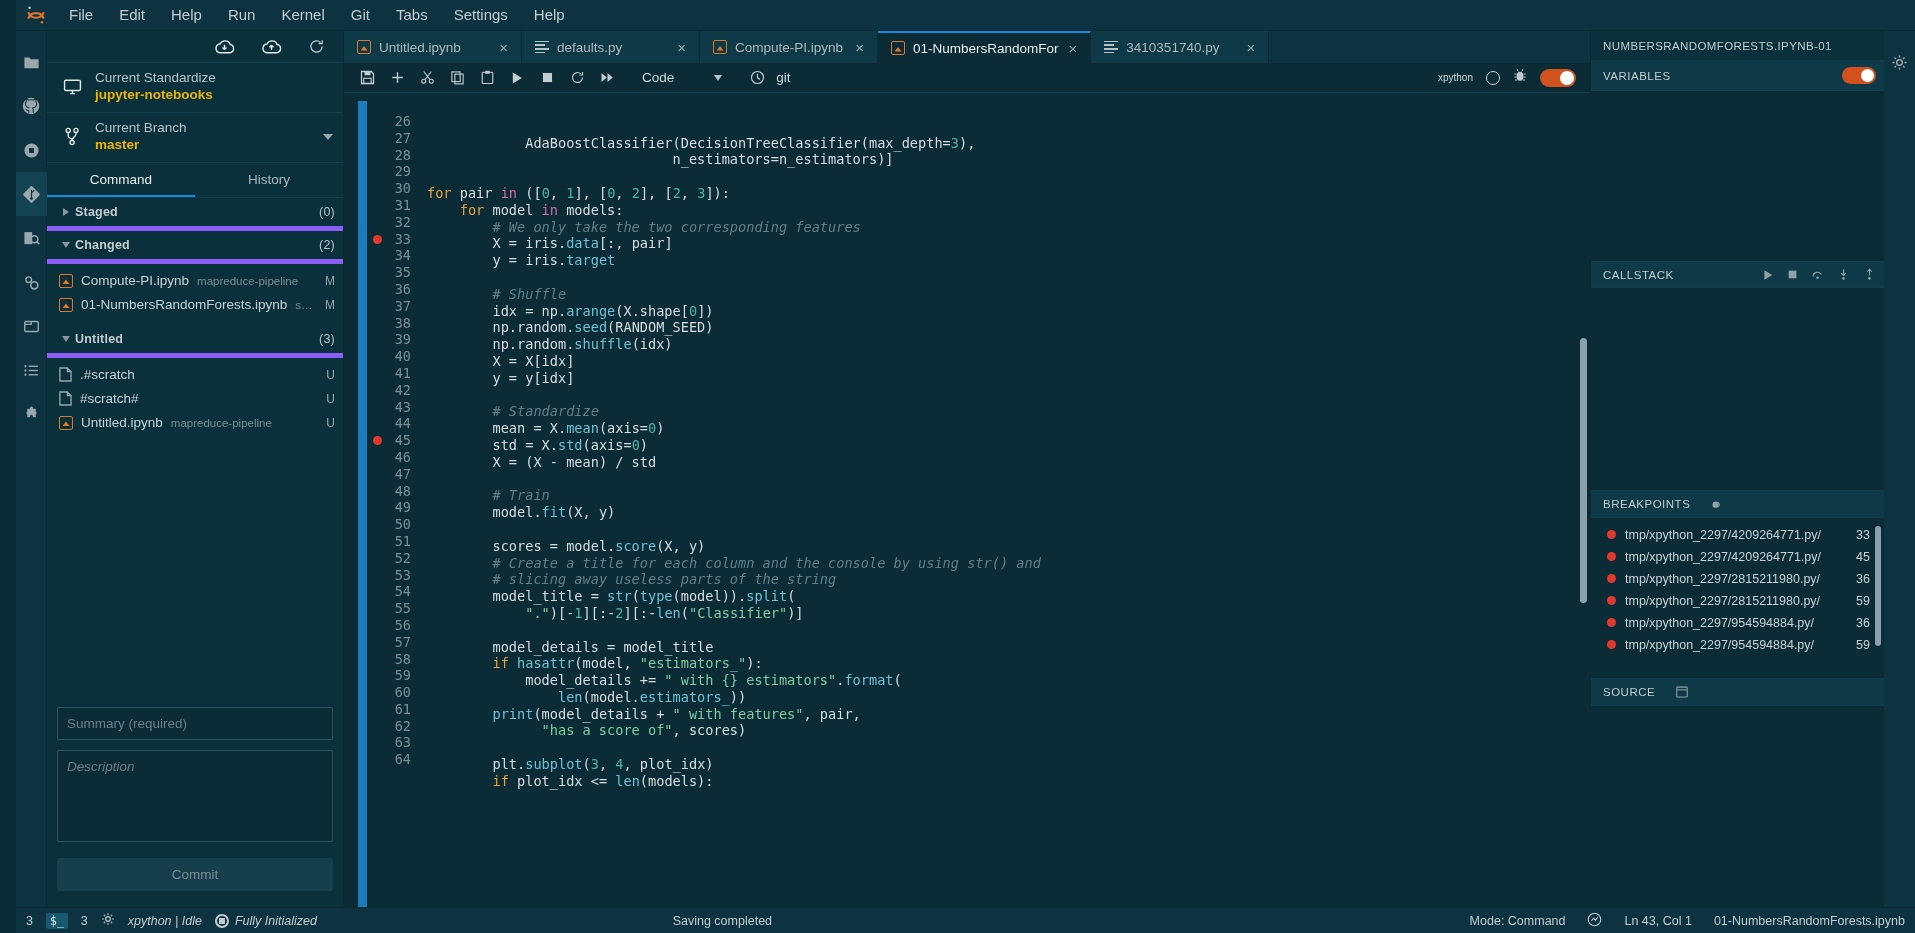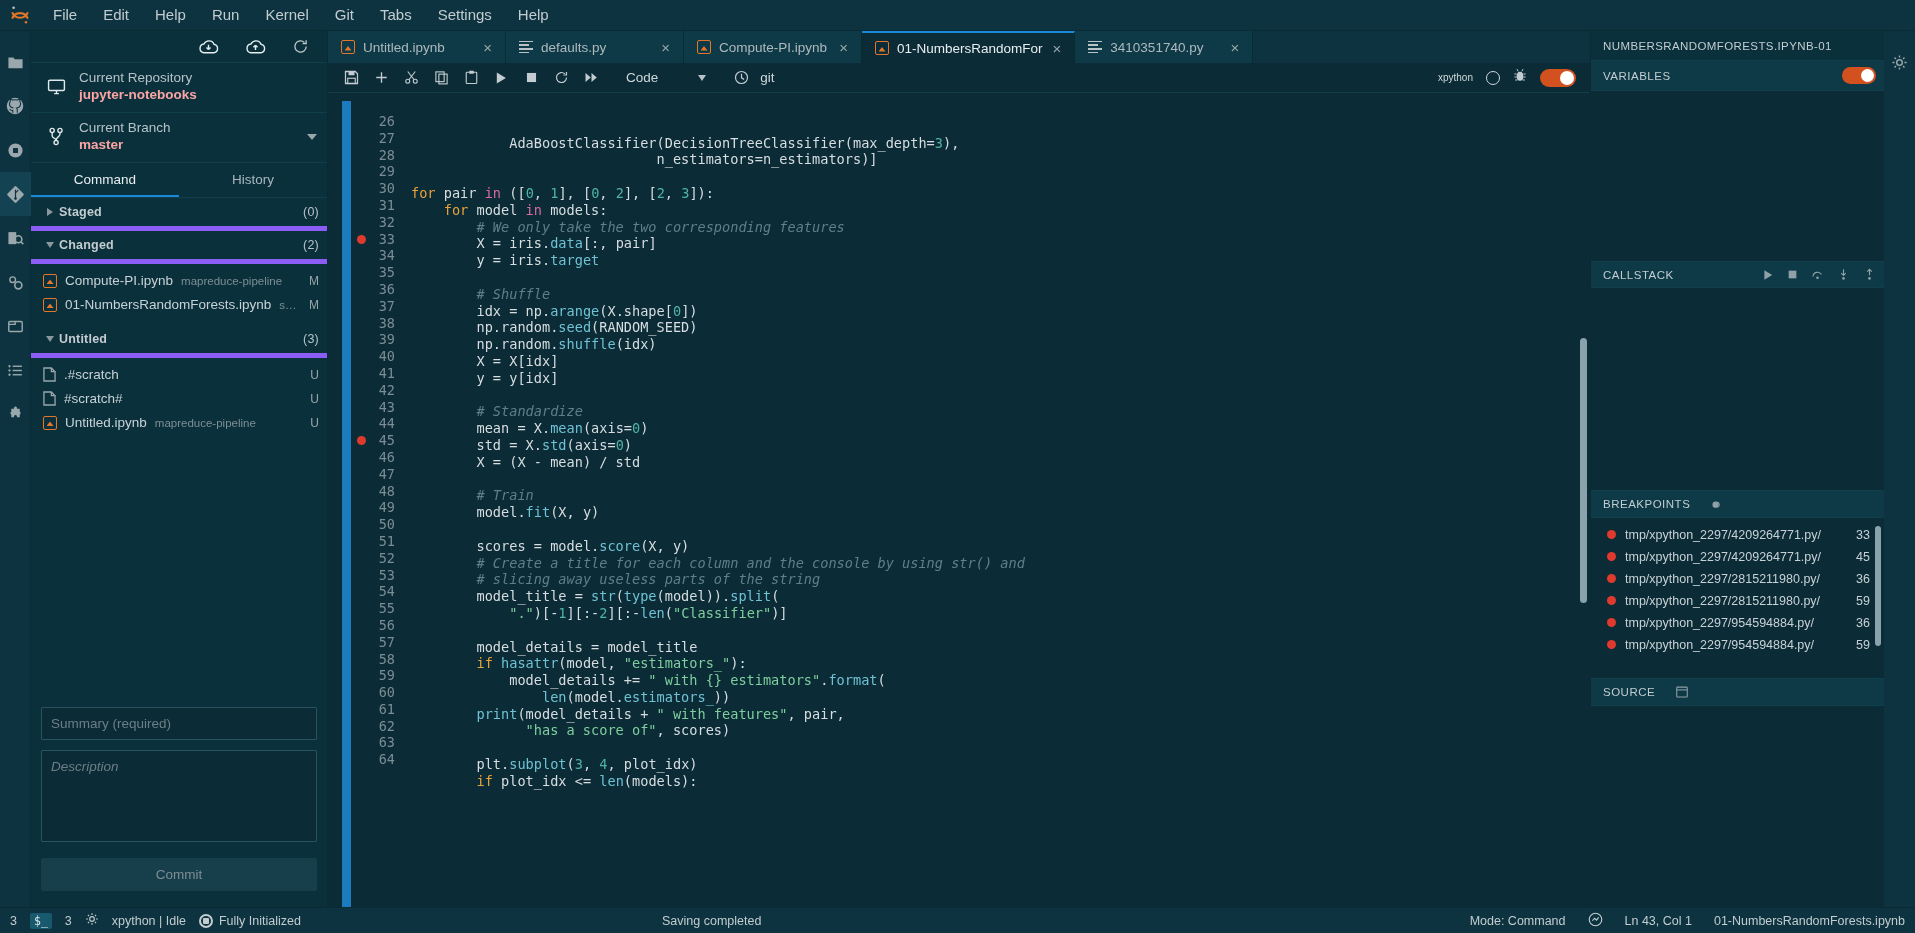--- a/index.html
+++ b/index.html
@@ -3,21 +3,21 @@
 <meta charset="utf-8">
 <style>
   * { box-sizing: border-box; margin: 0; padding: 0; }
   html, body {
     width: 1915px; height: 933px;
     background: #0b2b36;
     font-family: "Liberation Sans", sans-serif;
     overflow: hidden;
     color: #d7dde0;
   }
-  .app { position: relative; width: 1915px; height: 933px; display: flex; flex-direction: column; }
+  .app { position: relative; width: 1915px; height: 933px; display: flex; flex-direction: column; padding-left: 16px; }
 
   
   .menubar {
     height: 31px; background: #0c333f; display: flex; align-items: center;
     flex: 0 0 31px; border-bottom: 1px solid #0a2a34;
   }
   .jp-logo { width: 40px; height: 31px; display:flex; align-items:center; justify-content:center; }
   .jp-logo svg { display:block; }
   .menu-item {
     font-size: 15px; color: #c3ccd0; padding: 4px 13px; line-height: 20px;
@@ -52,21 +52,21 @@
   .git-toolbar .tb { cursor: pointer; display:flex; align-items:center; justify-content:center; }
   .git-toolbar svg { display:block; }
 
   .git-row {
     display: flex; align-items: center; gap: 12px; padding: 7px 10px 8px 14px;
     border-bottom: 1px solid #103e4a; cursor: pointer;
   }
   .git-row .ico { width: 22px; display: flex; align-items: center; justify-content: center; }
   .git-row .txt { display: flex; flex-direction: column; line-height: 1.25; flex: 1; }
   .git-row .lbl { font-size: 13.5px; color: #b6c2c7; }
-  .git-row .val { font-size: 13.5px; color: #fca5a5; font-weight: bold; }
+  .git-row .val { font-size: 13.5px; color: #eab308; font-weight: bold; }
   .caret-down { width: 0; height: 0; border-left: 5px solid transparent; border-right: 5px solid transparent; border-top: 6px solid #9aa7ac; }
 
   .git-tabs { display: flex; border-bottom: 1px solid #103e4a; }
   .git-tab {
     flex: 1; text-align: center; font-size: 13.5px; padding: 9px 0 8px 0;
     color: #a9b6bb; cursor: pointer;
   }
   .git-tab.selected { color: #e8eef0; border-bottom: 2px solid #1a87d8; }
 
   .sec-head {
@@ -202,21 +202,21 @@
     height: 26px; flex: 0 0 26px; background: #0c333f; display: flex; align-items: center;
     font-size: 12.5px; color: #c3ccd0; padding: 0 10px; gap: 14px; border-top: 1px solid #0a2a34;
   }
   .sb-left { display: flex; align-items: center; gap: 13px; }
   .sb-center { margin: 0 auto; }
   .sb-right { display: flex; align-items: center; gap: 22px; margin-left: auto; }
   .sb-chip {
     background: #18596e; color: #dfe8ea; border-radius: 2px; padding: 1px 4px; font-size: 11.5px;
     font-family: "DejaVu Sans Mono", monospace;
   }
-  .sb-item { cursor: pointer; display: flex; align-items: flex-end; gap: 6px; }
+  .sb-item { cursor: pointer; display: flex; align-items: flex-end; gap: 6px; font-style: italic; }
   .kdot { width: 14px; height: 14px; border-radius: 50%; border: 2px solid #c3ccd0; display:flex;align-items:center;justify-content:center; }
   .kdot i { width: 6px; height: 6px; background: #c3ccd0; border-radius: 1px; }
 </style>
 </head>
 <body>
 
 <div class="app">
 
   <div class="menubar">
     <div class="jp-logo">
@@ -348,21 +348,21 @@
       </div>
 
       <div class="git-row">
         <div class="ico">
           <svg width="19" height="19" viewBox="0 0 24 24">
               <rect x="2" y="4" width="20" height="13" rx="1.5" fill="none" stroke="#dfe8ea" stroke-width="1.8"></rect>
               <path d="M9 21h6M12 17v4" stroke="#dfe8ea" stroke-width="1.8"></path>
             </svg>
         </div>
         <div class="txt">
-          <span class="lbl">Current Repository</span>
+          <span class="lbl">Current Standardize</span>
           <span class="val">jupyter-notebooks</span>
         </div>
       </div>
 
       <div class="git-row">
         <div class="ico">
           <svg width="17" height="19" viewBox="0 0 18 22">
               <circle cx="4" cy="4" r="2.4" fill="none" stroke="#dfe8ea" stroke-width="1.6"></circle>
               <circle cx="13" cy="4" r="2.4" fill="none" stroke="#dfe8ea" stroke-width="1.6"></circle>
               <circle cx="8.5" cy="18" r="2.4" fill="none" stroke="#dfe8ea" stroke-width="1.6"></circle>

